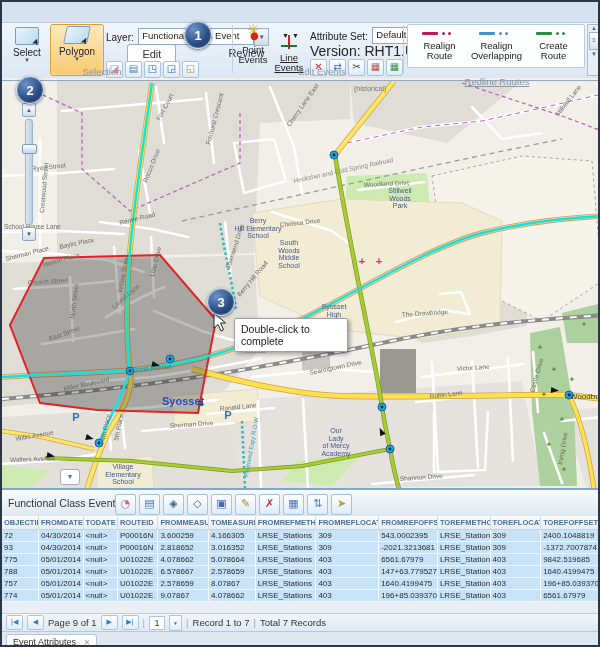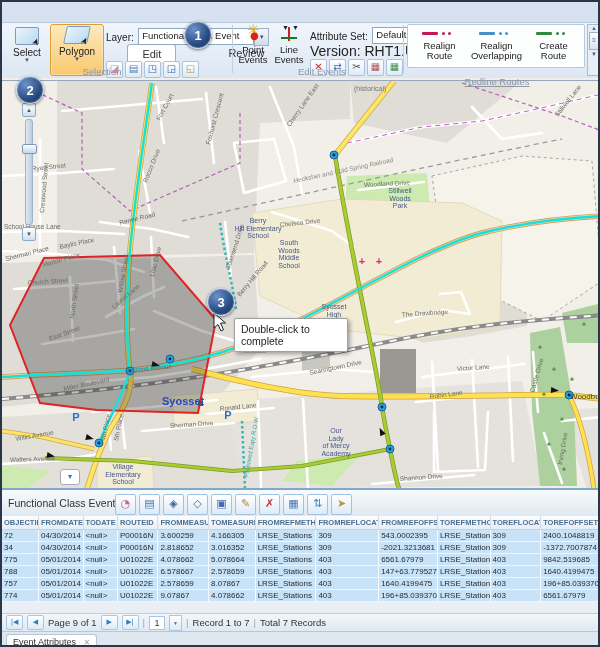--- a/index.html
+++ b/index.html
@@ -125,21 +125,21 @@
     <div class="vdiv" style="left:230px;"></div>
 
     <div class="evbtn" style="left:234px;top:25px;">
       <div class="starburst">
         <span class="rays">✳</span>
           <span class="dot">●</span>
       </div>
       <span>Point</span><br>
       <span>Events</span>
     </div>
-    <div class="evbtn" style="left:270px;top:25px;">
+    <div class="evbtn" style="left:270px;top:33px;text-decoration:underline;">
       <div class="lineev">
         <span class="v"></span>
           <span class="h"></span>
         <span class="a" style="left:2px;">▼</span>
           <span class="a" style="left:12px;">▼</span>
       </div>
       <span>Line</span><br>
       <span>Events</span>
     </div>
     <div style="position:absolute;left:308px;top:24px;">
@@ -459,21 +459,21 @@
             <td>3.600259</td>
             <td>4.166305</td>
             <td>LRSE_Stations</td>
             <td>309</td>
             <td>543.0002395</td>
             <td>LRSE_Stations</td>
             <td>309</td>
             <td>2400.1048819</td>
           </tr>
           <tr>
-            <td>34</td>
+            <td>93</td>
             <td>04/30/2014</td>
             <td>&lt;null&gt;</td>
             <td>P00016N</td>
             <td>2.818652</td>
             <td>3.016352</td>
             <td>LRSE_Stations</td>
             <td>309</td>
             <td>-2021.3213681</td>
             <td>LRSE_Stations</td>
             <td>309</td>

